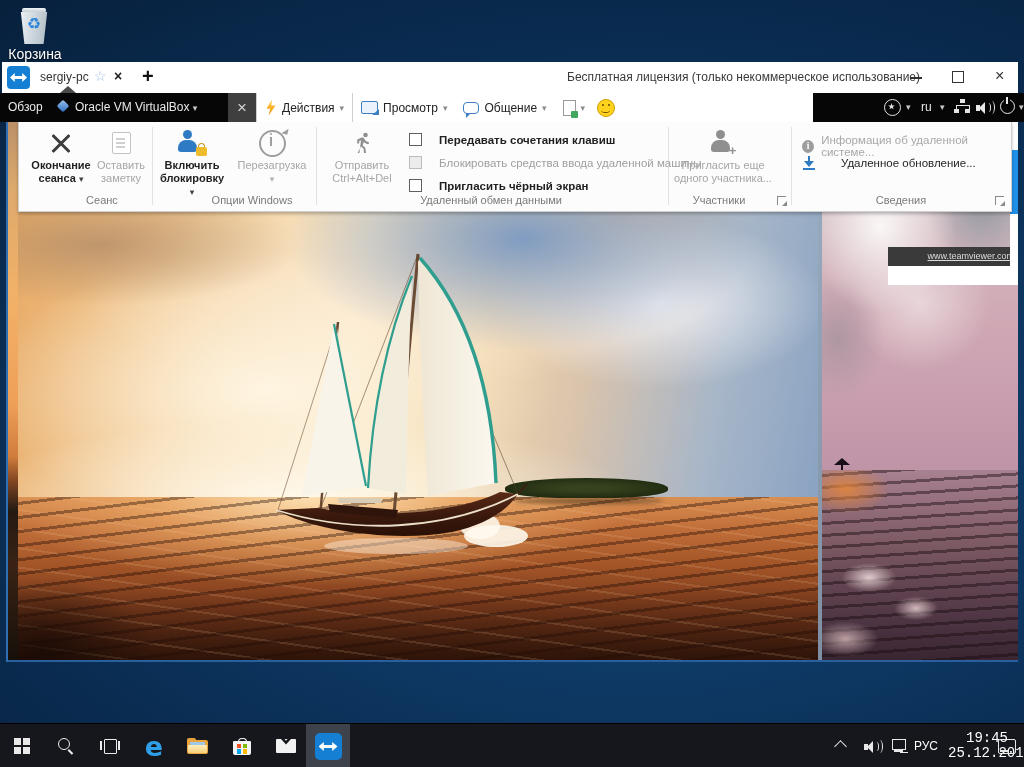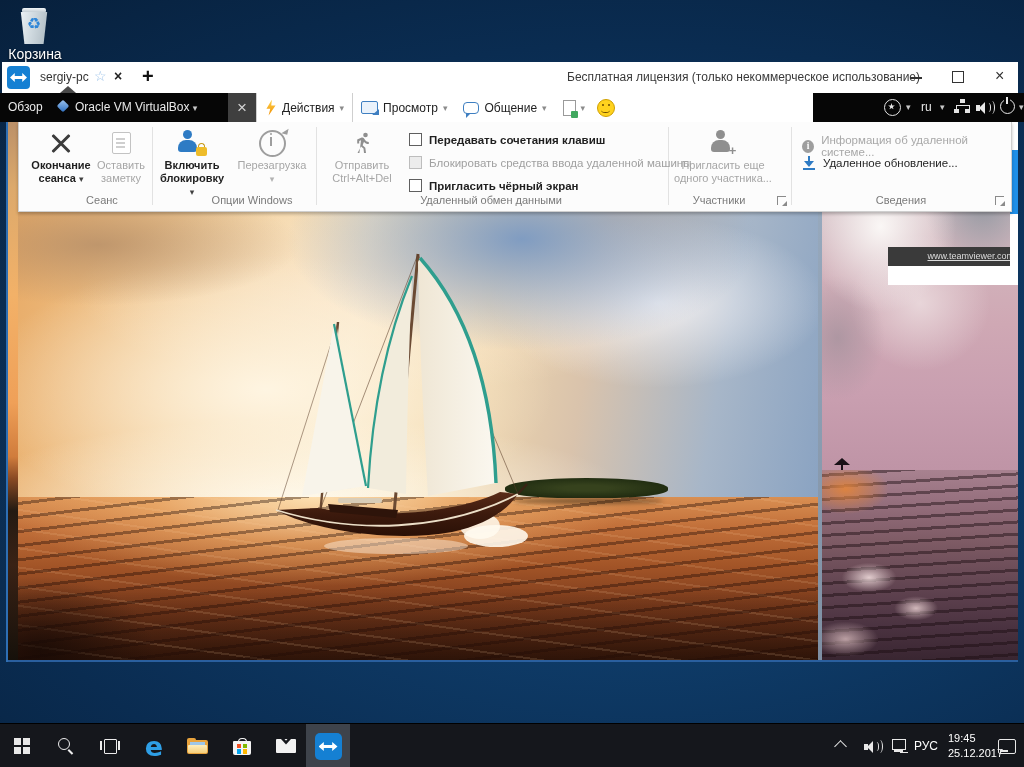--- a/index.html
+++ b/index.html
@@ -91,33 +91,33 @@
   .note-ic i.l1{top:5px}.note-ic i.l2{top:9px}.note-ic i.l3{top:13px}
   .lockper{position:relative;width:30px;height:26px;}
   .lockper .hd{position:absolute;left:6px;top:0;width:9px;height:9px;border-radius:50%;background:#2e7bc4;}
   .lockper .bd{position:absolute;left:1px;top:10px;width:19px;height:12px;border-radius:8px 8px 3px 3px;background:#2e7bc4;}
   .lockper .lk{position:absolute;right:0;bottom:0;width:11px;height:9px;background:#eebc2a;border-radius:2px;}
   .lockper .sh{position:absolute;right:2px;bottom:8px;width:5px;height:4px;border:1.8px solid #c89a1a;border-bottom:none;border-radius:4px 4px 0 0;}
   .reboot-ic{position:relative;width:23px;height:23px;border:2.2px solid #9e9e9e;border-radius:50%;}
   .reboot-ic .ii{position:absolute;left:9.5px;top:5px;width:2.4px;height:9px;background:#9e9e9e;}
   .reboot-ic .id{position:absolute;left:9.5px;top:1.5px;width:2.4px;height:2.4px;background:#9e9e9e;border-radius:50%;}
   .reboot-ic .ar{position:absolute;right:-4px;top:-4px;width:0;height:0;border-left:6px solid transparent;border-bottom:6px solid #9e9e9e;transform:rotate(14deg);}
-  .cbrow{position:absolute;left:390px;display:flex;align-items:center;gap:7px;justify-content:center;}
+  .cbrow{position:absolute;left:390px;display:flex;align-items:center;gap:17px;justify-content:center;}
   .cbox{width:13px;height:13px;border:1px solid #5f5f5f;background:#fff;box-sizing:border-box;}
   .cbox.dis{border-color:#bdbdbd;background:#ececec;}
   .cblabel{font-size:11.5px;color:#1f1f1f;font-weight:bold;}
   .cblabel.dis{color:#a0a0a0;font-weight:normal;}
   .invper{position:relative;width:28px;height:26px;}
   .invper .hd{position:absolute;left:7px;top:0;width:9px;height:9px;border-radius:50%;background:#8f8f8f;}
   .invper .bd{position:absolute;left:2px;top:10px;width:19px;height:12px;border-radius:8px 8px 3px 3px;background:#8f8f8f;}
   .invper .pl{position:absolute;right:0;bottom:1px;width:9px;height:9px;color:#8f8f8f;font-size:13px;font-weight:bold;line-height:9px;}
   .inforow{position:absolute;left:783px;display:flex;align-items:center;gap:7px;}
   .info-ic{width:13px;height:13px;border-radius:50%;background:#9e9e9e;color:#fff;font-size:9.5px;font-weight:bold;text-align:center;line-height:13px;font-family:"Liberation Serif",serif;}
   .infotext{font-size:11.5px;color:#a8a8a8;}
-  .infotext.en{color:#1f1f1f;}
+  .infotext.en{color:#1f1f1f;margin-left:18px;}
   .dl-ic{position:relative;width:14px;height:14px;}
   .dl-ic .stem{position:absolute;left:6px;top:0;width:2.4px;height:6px;background:#2e7bc4;}
   .dl-ic .head{position:absolute;left:2.2px;top:5px;width:0;height:0;border-left:5px solid transparent;border-right:5px solid transparent;border-top:6px solid #2e7bc4;}
   .dl-ic .bar{position:absolute;left:1px;bottom:0;width:12px;height:2.4px;background:#2e7bc4;}
   .launcher{position:absolute;width:8px;height:8px;border-left:1.4px solid #8a8a8a;border-top:1.4px solid #8a8a8a;}
   .launcher i{position:absolute;right:-1px;bottom:-1px;width:0;height:0;border-left:5px solid transparent;border-bottom:5px solid #8a8a8a;}
   
   .remote{left:8px;top:122px;width:1010px;height:540px;z-index:1;}
   .win-left-border{left:6px;top:122px;width:2px;height:540px;background:#2f6fb4;z-index:2;}
   .win-bottom-border{left:8px;top:660px;width:1010px;height:2px;background:#2a5f9e;z-index:2;}
@@ -206,21 +206,21 @@
   .tv-task i{position:absolute;left:4px;top:9.5px;width:19px;height:9px;background:#fff;
     clip-path:polygon(0 50%,28% 0,28% 32%,72% 32%,72% 0,100% 50%,72% 100%,72% 68%,28% 68%,28% 100%);}
   .tray{position:absolute;right:0;top:0;height:44px;color:#fff;}
   .chev{position:absolute;left:-188px;top:18px;width:8px;height:8px;border-left:1.8px solid #e8e8e8;border-top:1.8px solid #e8e8e8;transform:rotate(45deg);}
   .tr-spk{position:absolute;left:-160px;top:15px;}
   .net-ic{position:absolute;left:-132px;top:15px;width:15px;height:14px;}
   .net-ic .scr{position:absolute;left:0;top:0;width:12px;height:9px;border:1.6px solid #e8e8e8;}
   .net-ic .base{position:absolute;left:2px;top:11px;width:9px;height:1.6px;background:#e8e8e8;}
   .net-ic .cbl{position:absolute;left:8px;top:13px;width:8px;height:1.4px;background:#e8e8e8;}
   .tr-lang{position:absolute;left:-110px;top:15px;font-size:12px;}
-  .clock{position:absolute;left:-76px;top:7px;width:60px;text-align:left;font-size:11px;line-height:14.5px;}
+  .clock{position:absolute;left:-76px;top:7px;width:60px;text-align:right;font-size:14px;line-height:14.5px;font-family:Liberation Mono, monospace;}
   .action-ic{position:absolute;left:-26px;top:15px;width:16px;height:13px;border:1.6px solid #e8e8e8;border-radius:2px;}
   .action-ic i{position:absolute;left:1px;bottom:1px;width:8px;height:1.6px;background:#e8e8e8;}
 </style>
 </head>
 <body>
 
 <div class="abs recycle">
   <div class="bin-lid"></div>
   <div class="bin-body"></div>
   <div class="bin-sym">♻</div>

